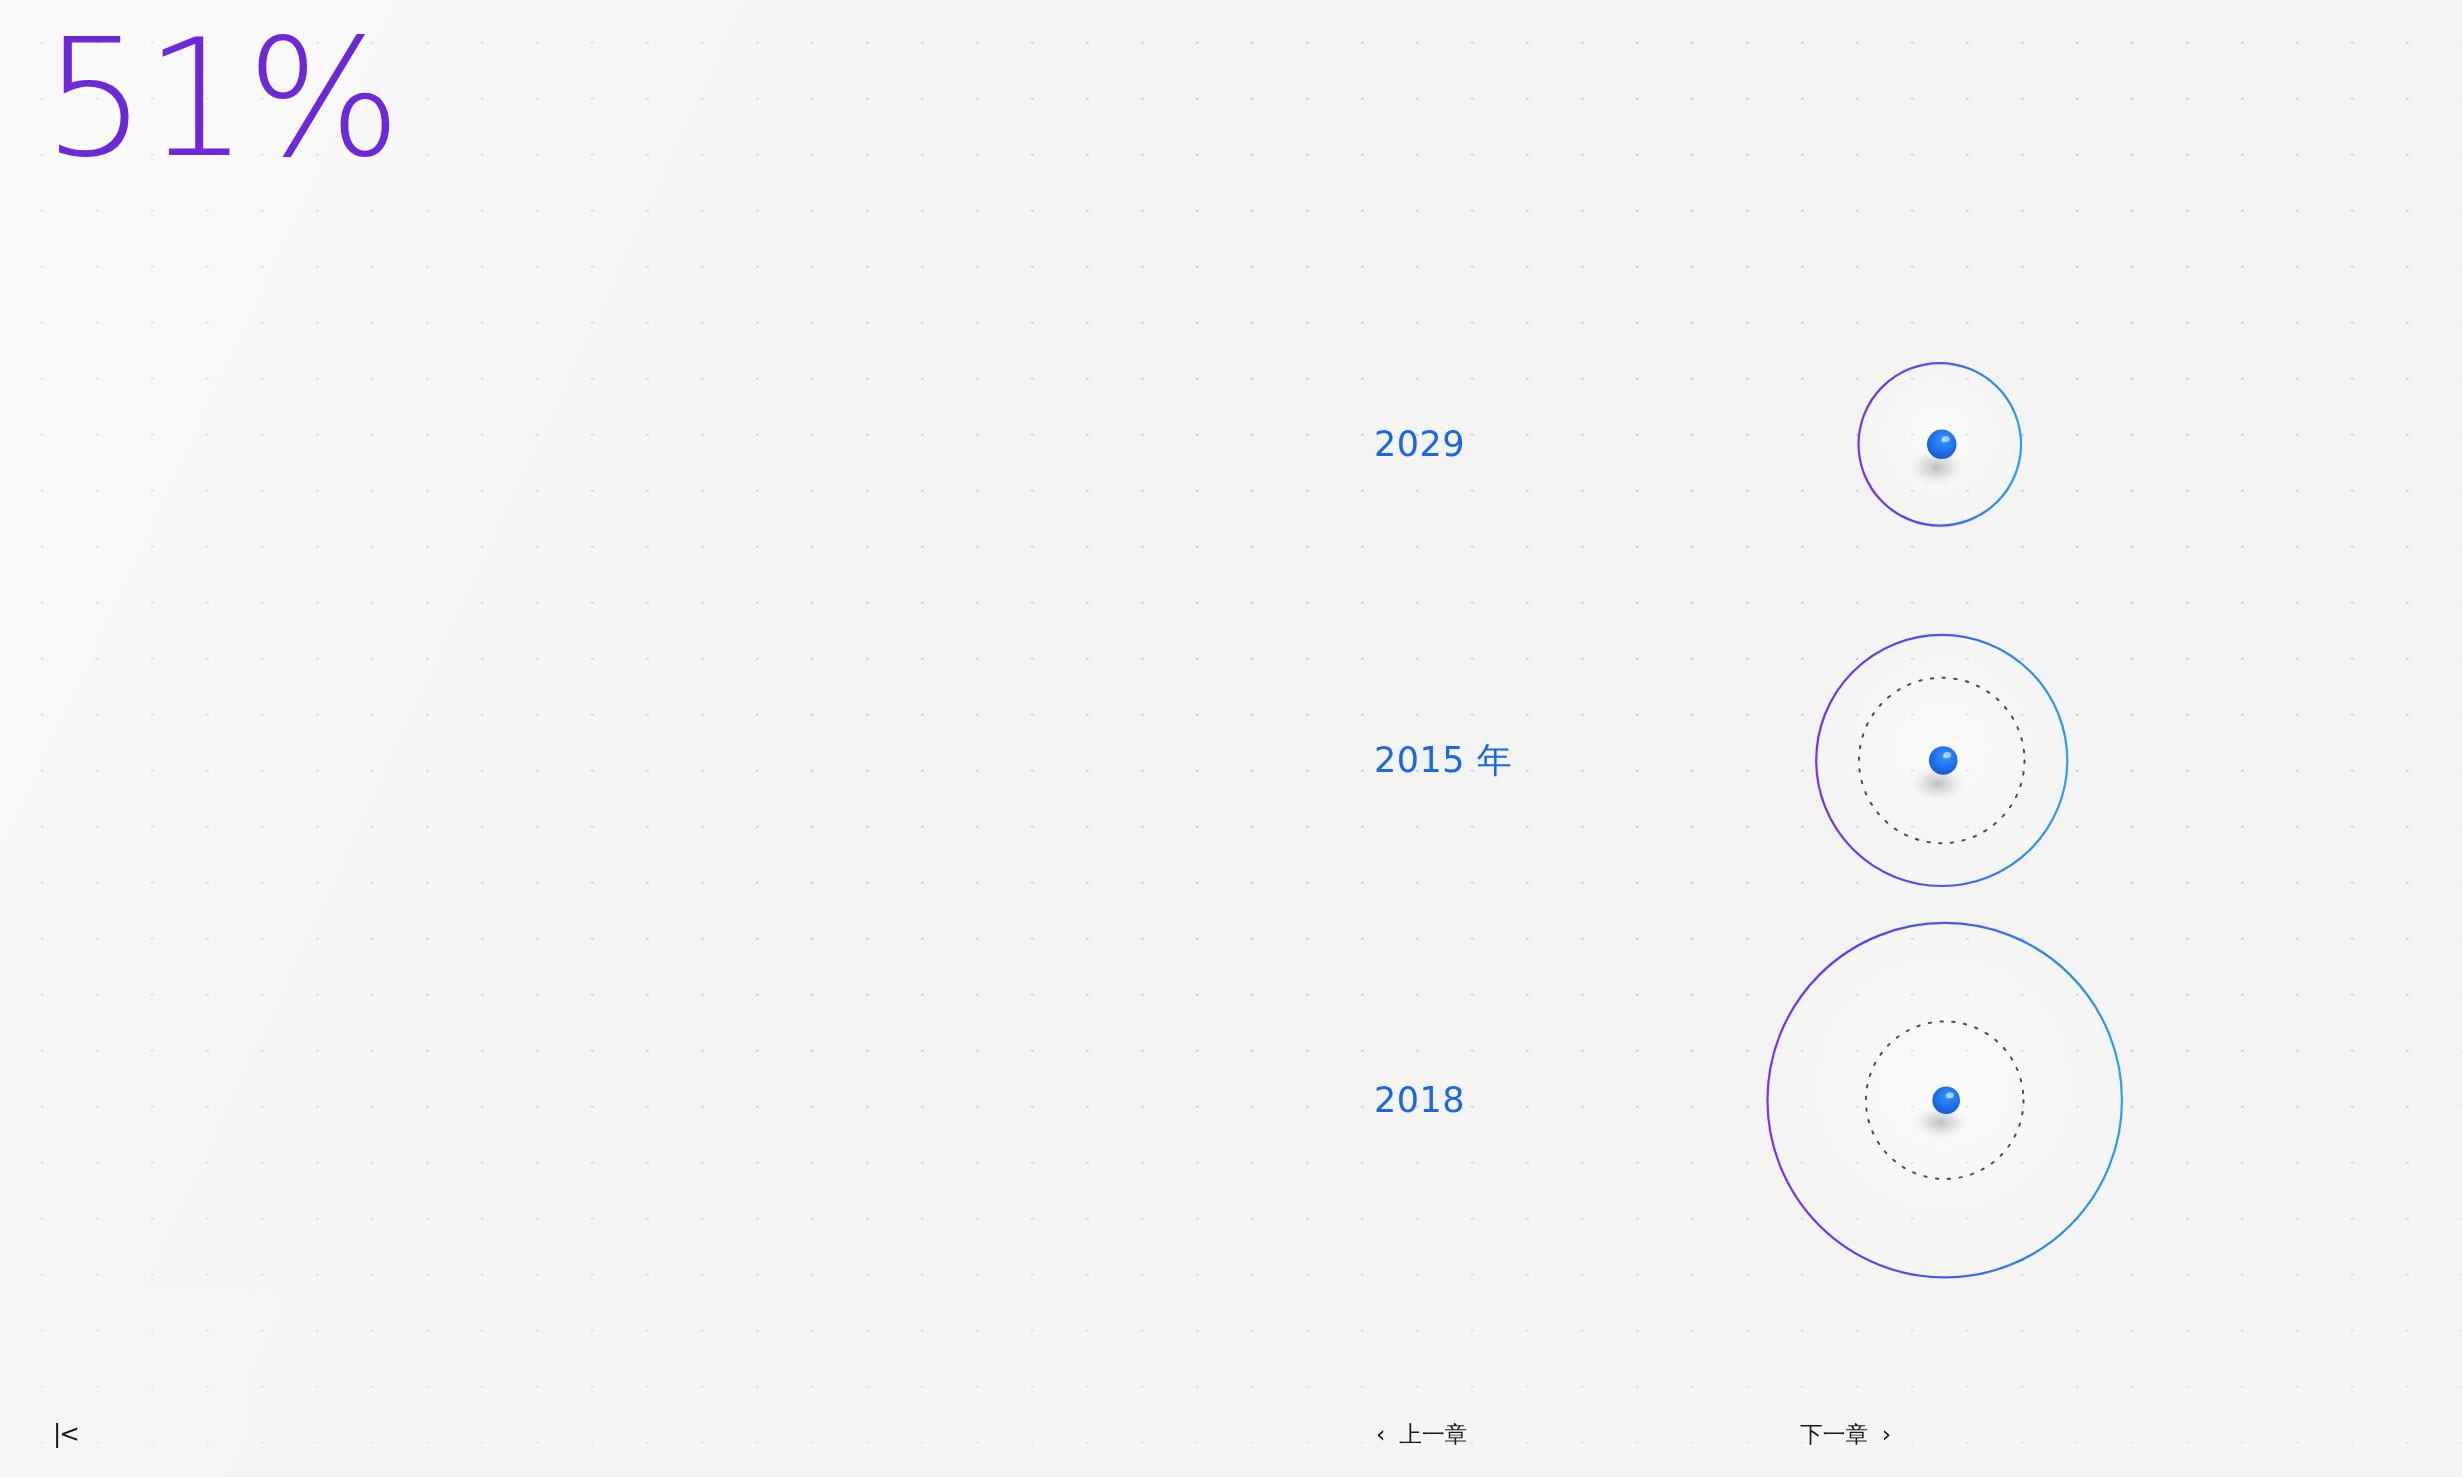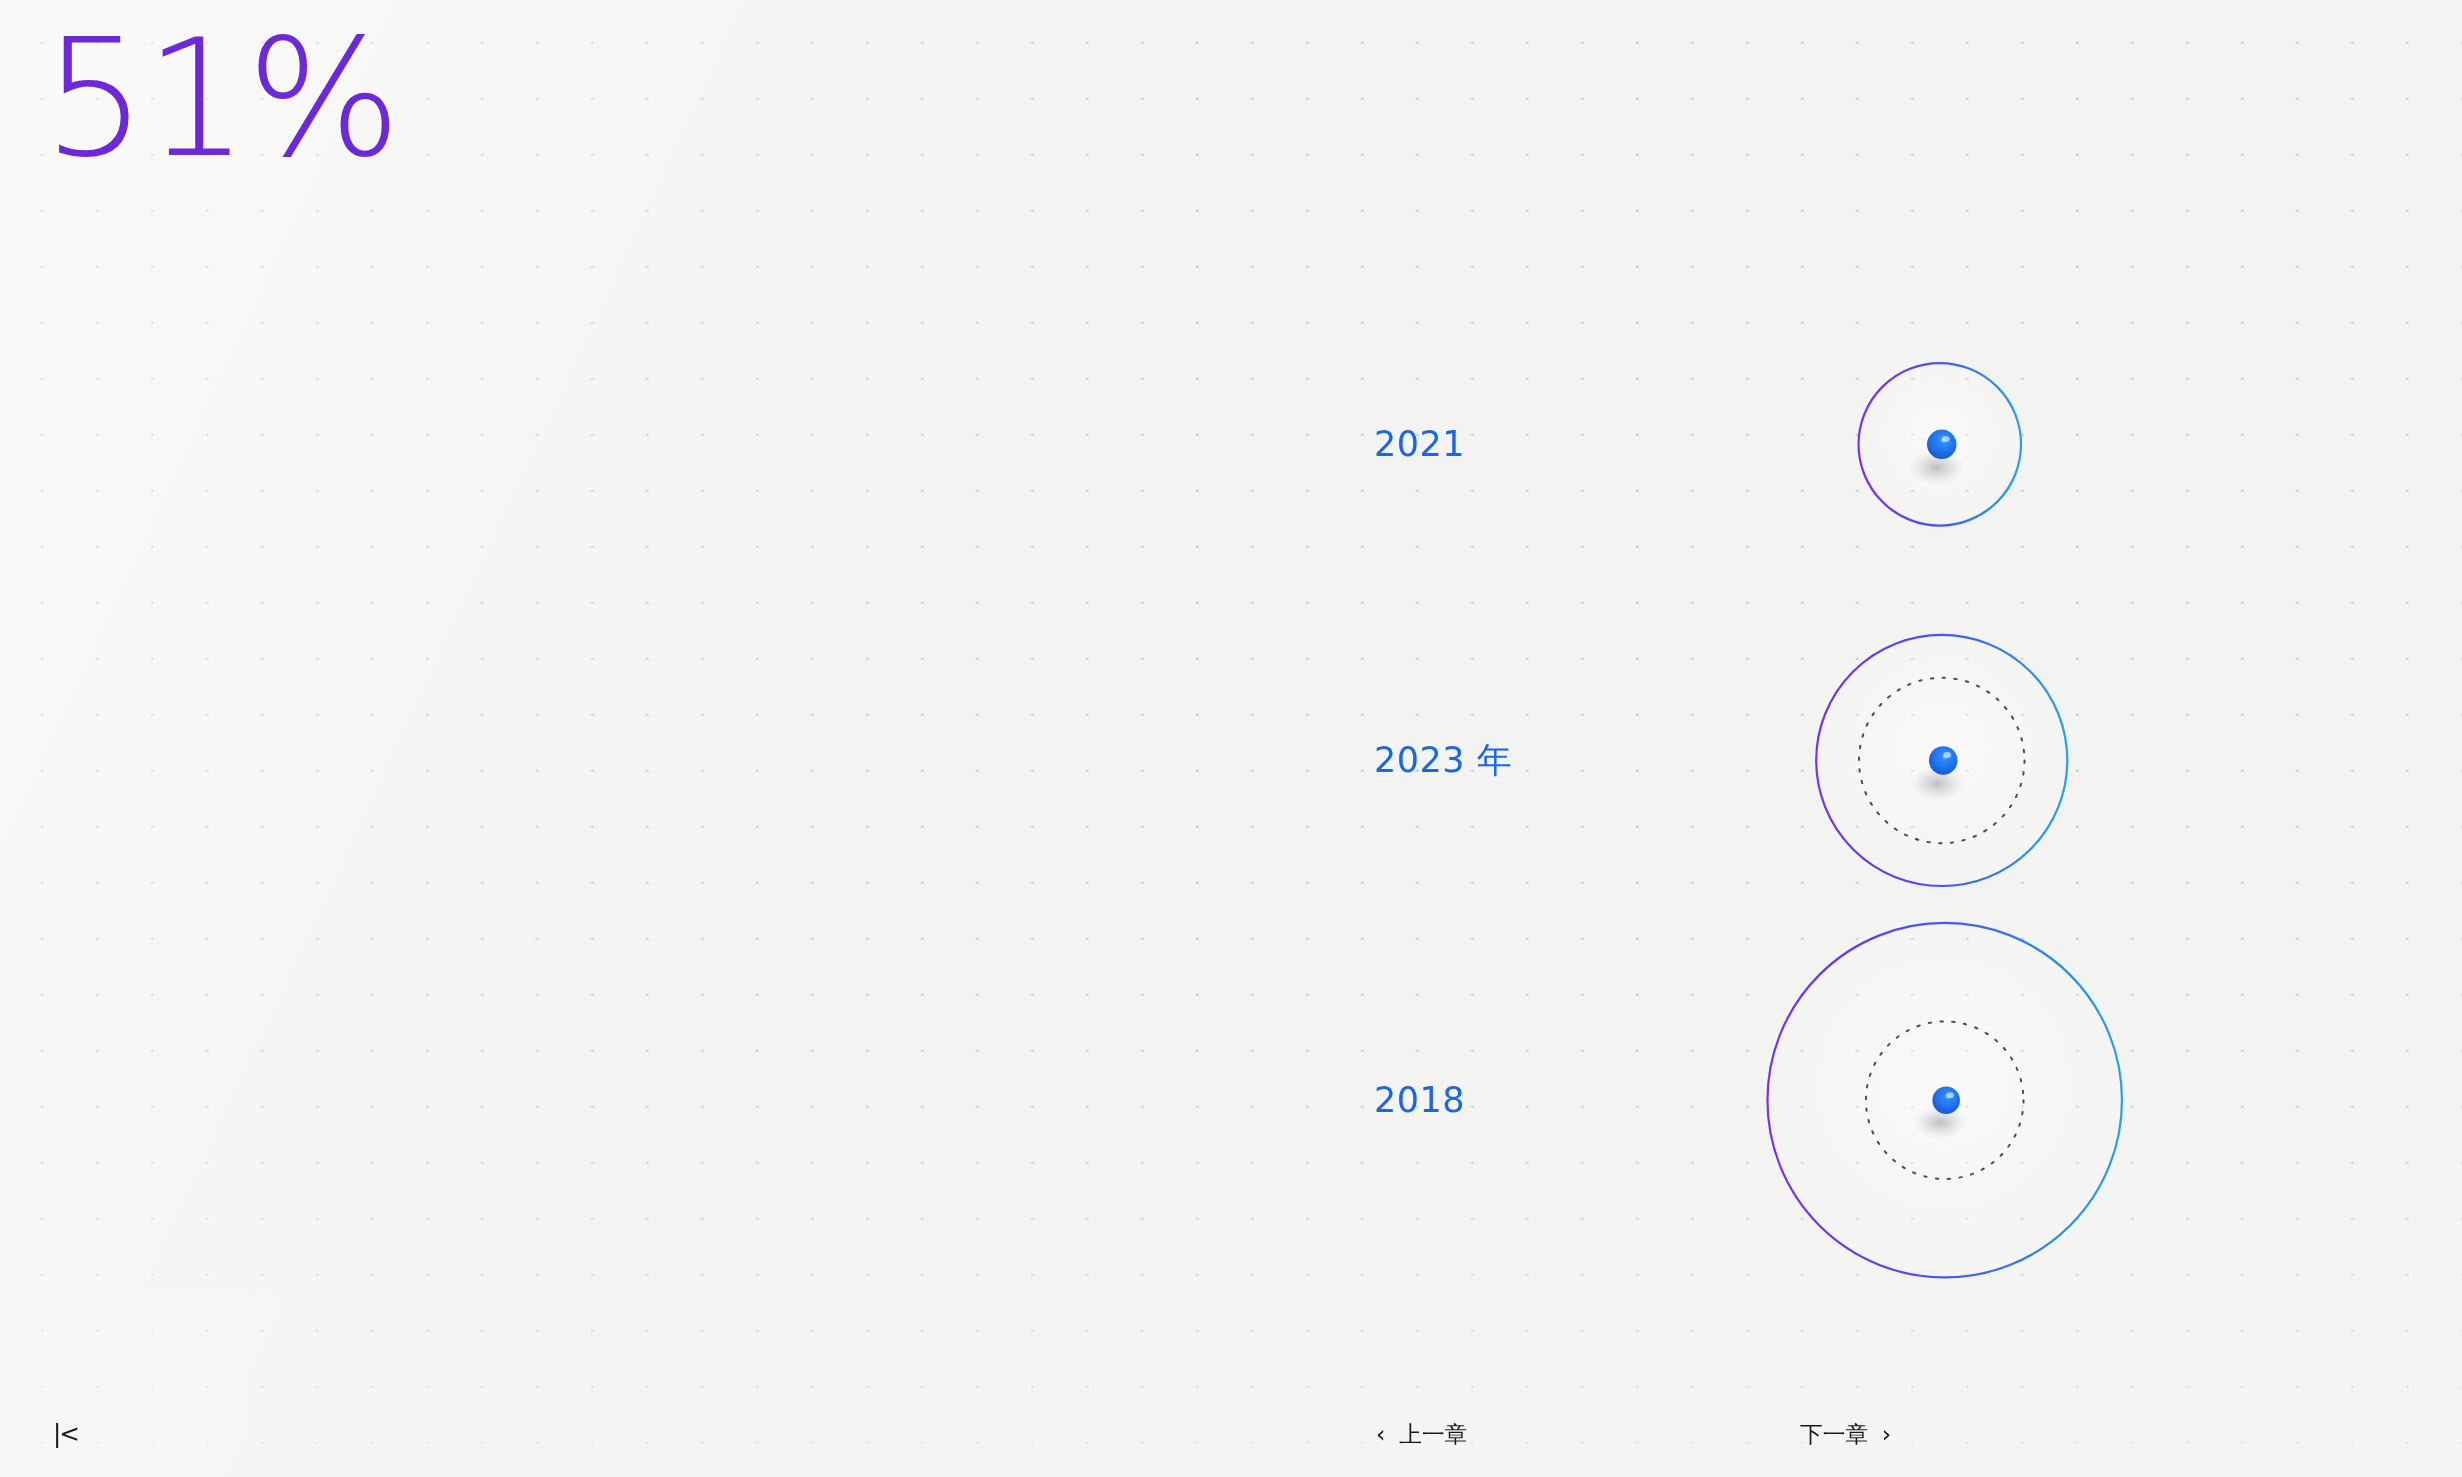--- a/index.html
+++ b/index.html
@@ -205,22 +205,22 @@
         <circle cx="1350" cy="1755" r="360" fill="url(#diskWash)"></circle>
         <circle cx="1350" cy="1755" r="360" fill="none" stroke="url(#ringGrad)" stroke-width="4.5"></circle>
         <circle cx="1350" cy="1755" r="160" fill="none" stroke="#2b2b2b" stroke-width="4" stroke-dasharray="5 19" stroke-linecap="round" opacity="0.85"></circle>
         <line x1="450" y1="1755" x2="990" y2="1755" stroke="url(#leaderGrad)" stroke-width="5"></line>
         <ellipse cx="1341" cy="1800" rx="55" ry="34" fill="url(#ballShadow)"></ellipse>
         <circle cx="1353" cy="1755" r="28" fill="url(#ballGrad)"></circle>
         <ellipse cx="1361" cy="1745" rx="8" ry="6" fill="#ffffff" opacity="0.55"></ellipse>
       </g>
     </svg>
 
-    <div class="year-label" style="left:94px; top:208px;">2021</div>
-    <div class="year-label" style="left:94px; top:524px;">2023 年</div>
+    <div class="year-label" style="left:94px; top:208px;">2029</div>
+    <div class="year-label" style="left:94px; top:524px;">2015 年</div>
     <div class="year-label" style="left:94px; top:864px;">2018</div>
   </div>
 
   <div id="footer">
 
     <div class="footer-btn" id="btn-first">
       <span class="first-icon">|&lt;</span>
     </div>
 
     <div class="footer-btn" id="btn-prev">

